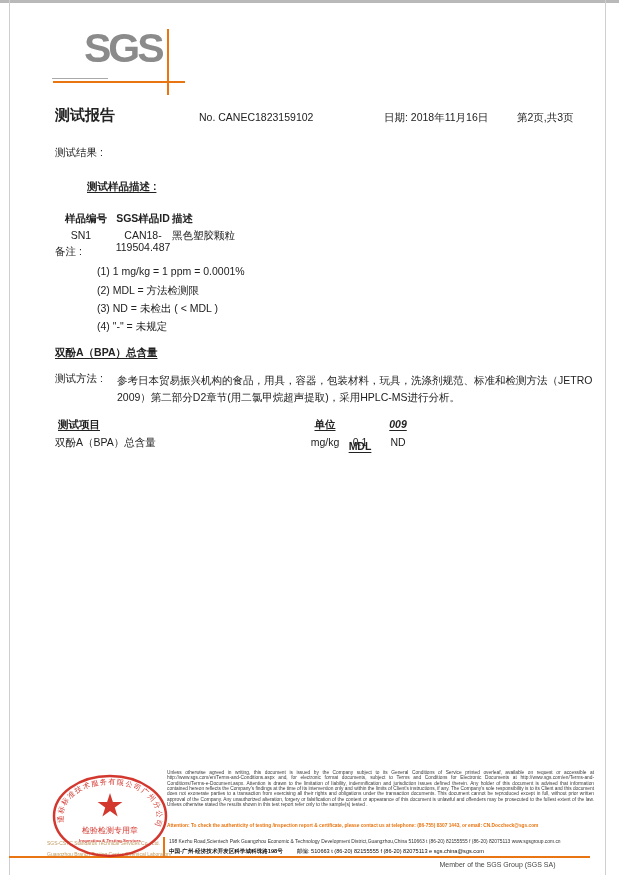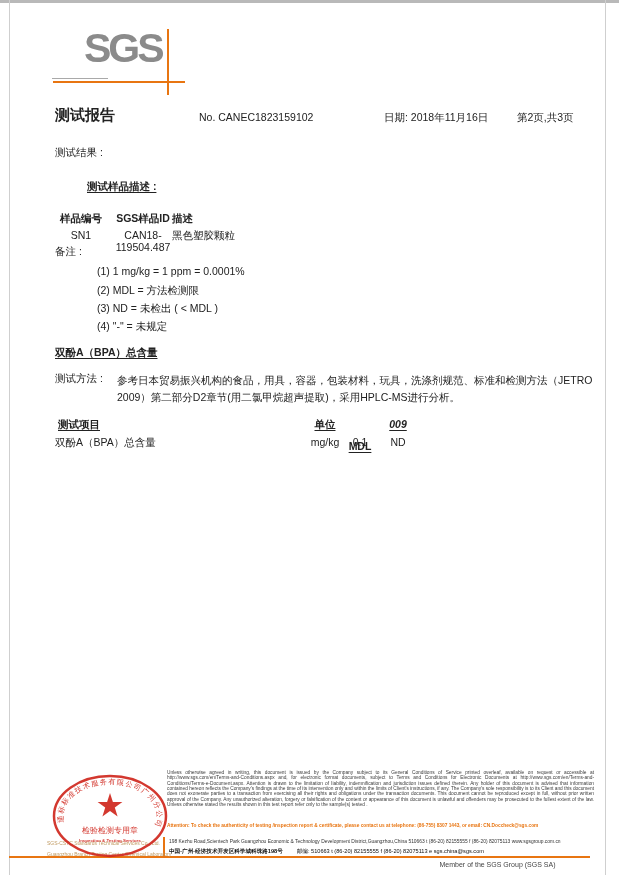--- a/index.html
+++ b/index.html
@@ -77,21 +77,21 @@
 
   <div class="abs report-title">测试报告</div>
   <div class="abs report-no fs11">No. CANEC1823159102</div>
   <div class="abs report-date fs11">日期: 2018年11月16日</div>
   <div class="abs report-page fs11">第2页,共3页</div>
 
   <div class="abs fs11" style="left:55px; top:146px;">测试结果 :</div>
   <div class="abs fs11 b u" style="left:55px; top:180px;margin-left:32px;">测试样品描述 :</div>
 
   <div>
-    <div class="abs fs11 b st-c1" style="top:212px;">样品编号</div>
+    <div class="abs fs11 b st-c1" style="top:212px;text-align:right;">样品编号</div>
     <div class="abs fs11 b st-c2" style="top:212px;">SGS样品ID</div>
     <div class="abs fs11 b st-c3" style="top:212px;">描述</div>
     <div class="abs fs11 st-c1" style="top:229px;">SN1</div>
     <div class="abs fs11 st-c2" style="top:229px;">CAN18-119504.487</div>
     <div class="abs fs11 st-c3" style="top:229px;">黑色塑胶颗粒</div>
   </div>
 
   <div class="abs fs11" style="left:55px; top:245px;">备注 :</div>
   <div class="abs fs11 note" style="top:265px;">(1) 1 mg/kg = 1 ppm = 0.0001%</div>
   <div class="abs fs11 note" style="top:284px;">(2) MDL = 方法检测限</div>

